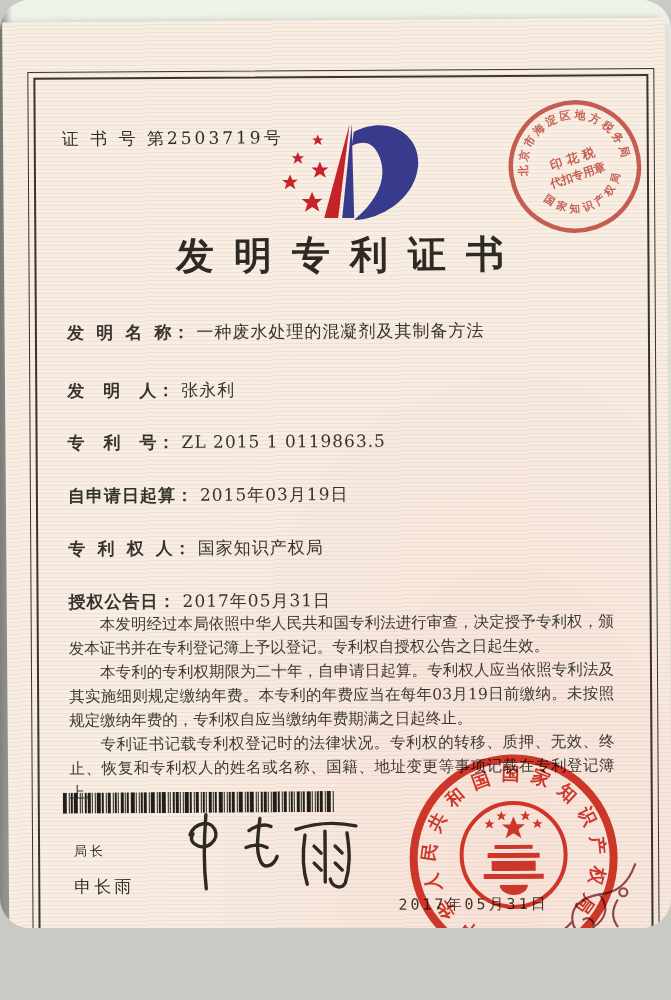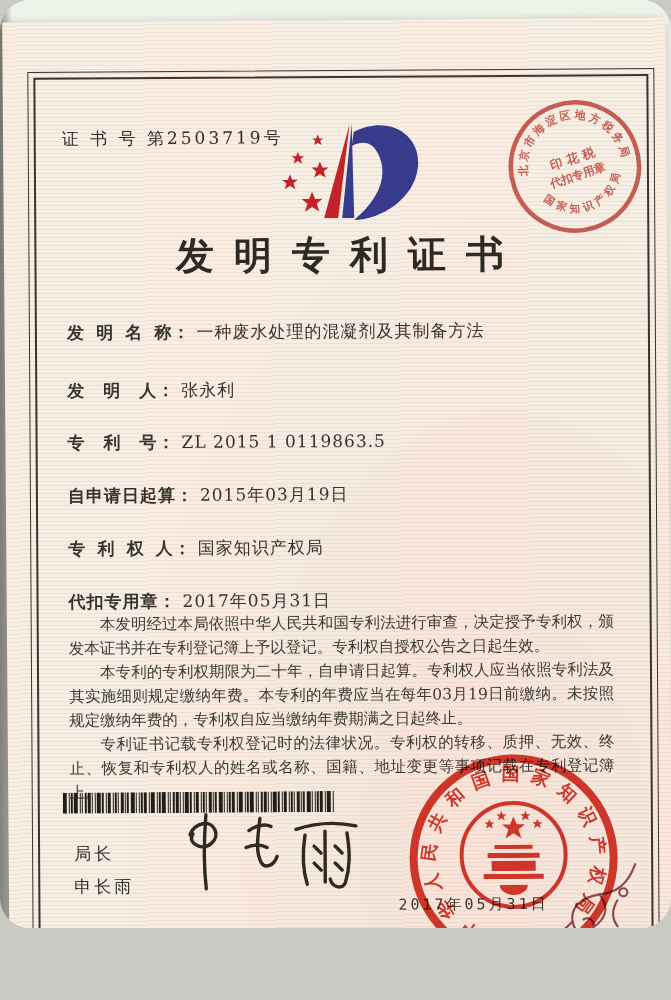--- a/index.html
+++ b/index.html
@@ -24,21 +24,21 @@
   .tax-stamp{position:absolute;left:501px;top:78px;width:140px;height:140px;transform:rotate(-18deg);opacity:.88;}
   .title{position:absolute;left:30px;width:611px;top:210px;text-align:center;
          font-size:38px;font-weight:700;letter-spacing:20px;text-indent:20px;color:#2d2a26;}
   .field{position:absolute;left:62px;right:60px;font-size:17px;color:#36332e;white-space:nowrap;}
   .field .flabel{font-weight:600;letter-spacing:1px;font-family:Liberation Mono, monospace;}
   .field .fvalue{margin-left:6px;letter-spacing:1px;}
   .body-text{position:absolute;left:62px;top:591px;width:545px;font-size:15.5px;line-height:24px;
          color:#3c3a35;text-align:justify;}
   .body-text p{margin:0;text-indent:2em;}
   .barcode{position:absolute;left:55px;top:771px;width:272px;height:21px;}
-  .director-label{position:absolute;left:66px;top:821px;font-size:17px;letter-spacing:3px;color:#33302b;
+  .director-label{position:absolute;left:66px;top:821px;font-size:13px;letter-spacing:3px;color:#33302b;
          font-family:"DejaVu Sans","Liberation Sans",sans-serif;}
   .director-name{position:absolute;left:66px;top:854px;font-size:17px;letter-spacing:3px;color:#33302b;
          font-family:Liberation Mono, monospace;}
   .signature{position:absolute;left:168px;top:778px;width:205px;height:105px;}
   .seal-date{position:absolute;left:390px;top:876px;font-size:15px;letter-spacing:3px;color:#46352a;z-index:5;
          font-family:"DejaVu Sans Mono","Liberation Mono",monospace;}
   .seal{position:absolute;left:398px;top:732px;width:215px;height:215px;z-index:6;
         mix-blend-mode:multiply;opacity:.93;}
   .ornament{position:absolute;left:531px;top:842px;width:100px;height:112px;opacity:.85;}
   .footer{position:absolute;left:30px;width:611px;top:926px;text-align:center;font-size:13.5px;
@@ -101,21 +101,21 @@
       <div class="field" style="top:410px">
         <span class="flabel">专　利　号：</span><span class="fvalue">ZL 2015 1 0119863.5</span>
       </div>
       <div class="field" style="top:463px">
         <span class="flabel">自申请日起算：</span><span class="fvalue">2015年03月19日</span>
       </div>
       <div class="field" style="top:516px">
         <span class="flabel">专 利 权 人：</span><span class="fvalue">国家知识产权局</span>
       </div>
       <div class="field" style="top:569px">
-        <span class="flabel">代扣专用章：</span><span class="fvalue">2017年05月31日</span>
+        <span class="flabel">授权公告日：</span><span class="fvalue">2017年05月31日</span>
       </div>
 
       <div class="body-text">
         <p>本发明经过本局依照中华人民共和国专利法进行审查，决定授予专利权，颁发本证书并在专利登记簿上予以登记。专利权自授权公告之日起生效。</p>
         <p>本专利的专利权期限为二十年，自申请日起算。专利权人应当依照专利法及其实施细则规定缴纳年费。本专利的年费应当在每年03月19日前缴纳。未按照规定缴纳年费的，专利权自应当缴纳年费期满之日起终止。</p>
         <p>专利证书记载专利权登记时的法律状况。专利权的转移、质押、无效、终止、恢复和专利权人的姓名或名称、国籍、地址变更等事项记载在专利登记簿上。</p>
       </div>
 
       <svg class="barcode" viewBox="0 0 272 21" preserveAspectRatio="none">
         <path d="M0,10.5 H272" stroke="#211d18" stroke-width="21" fill="none" stroke-dasharray="4 2 1 1 2 1 4 2 1 1 1 2 2 1 3 1 1 2 1 1 4 1 2 2 1 1 3 2 1 1 2 1 1 2 3 1 1 1 2 2 4 1 1 2 1 1 2 1 3 2 1 1"></path>

